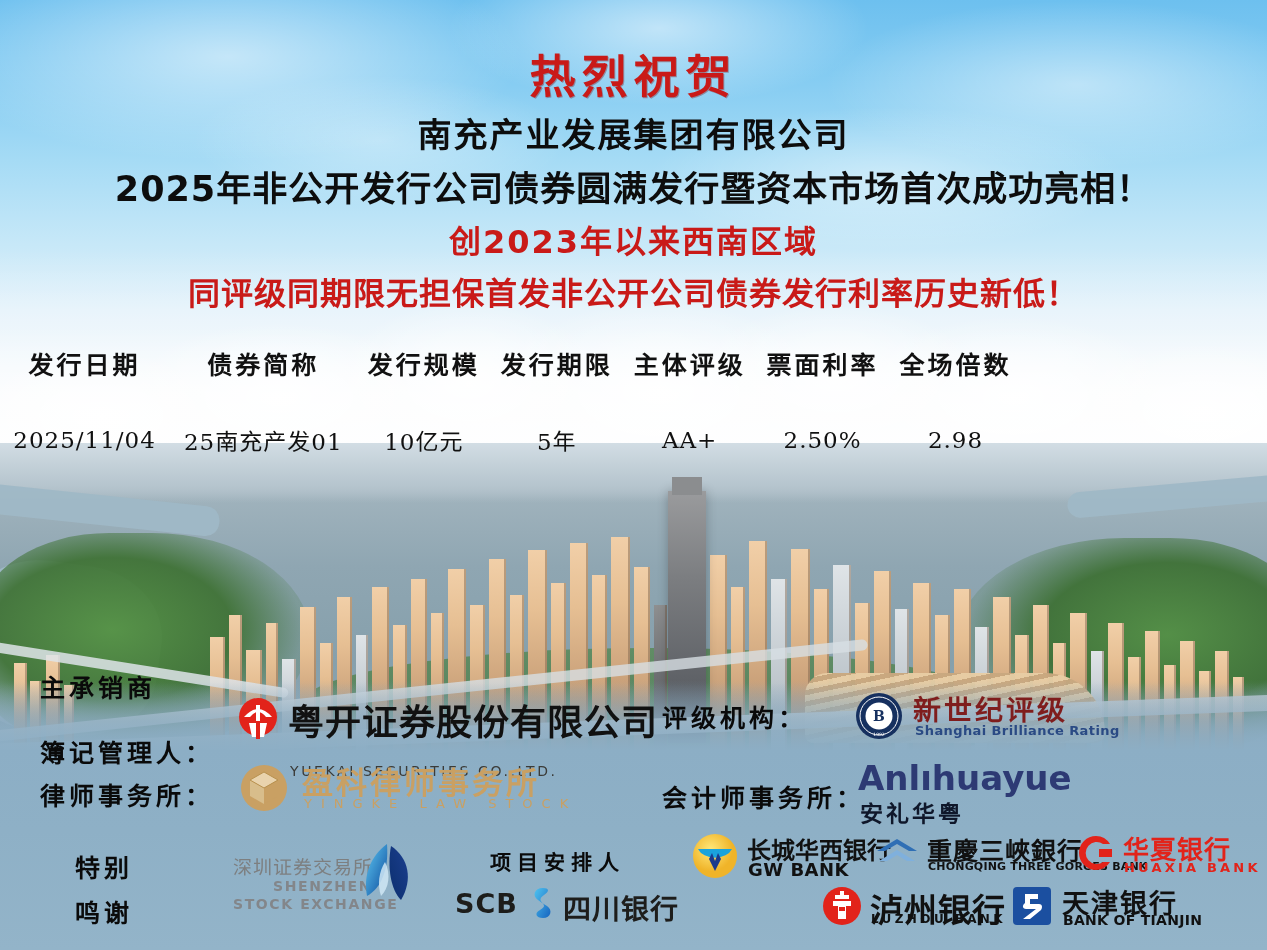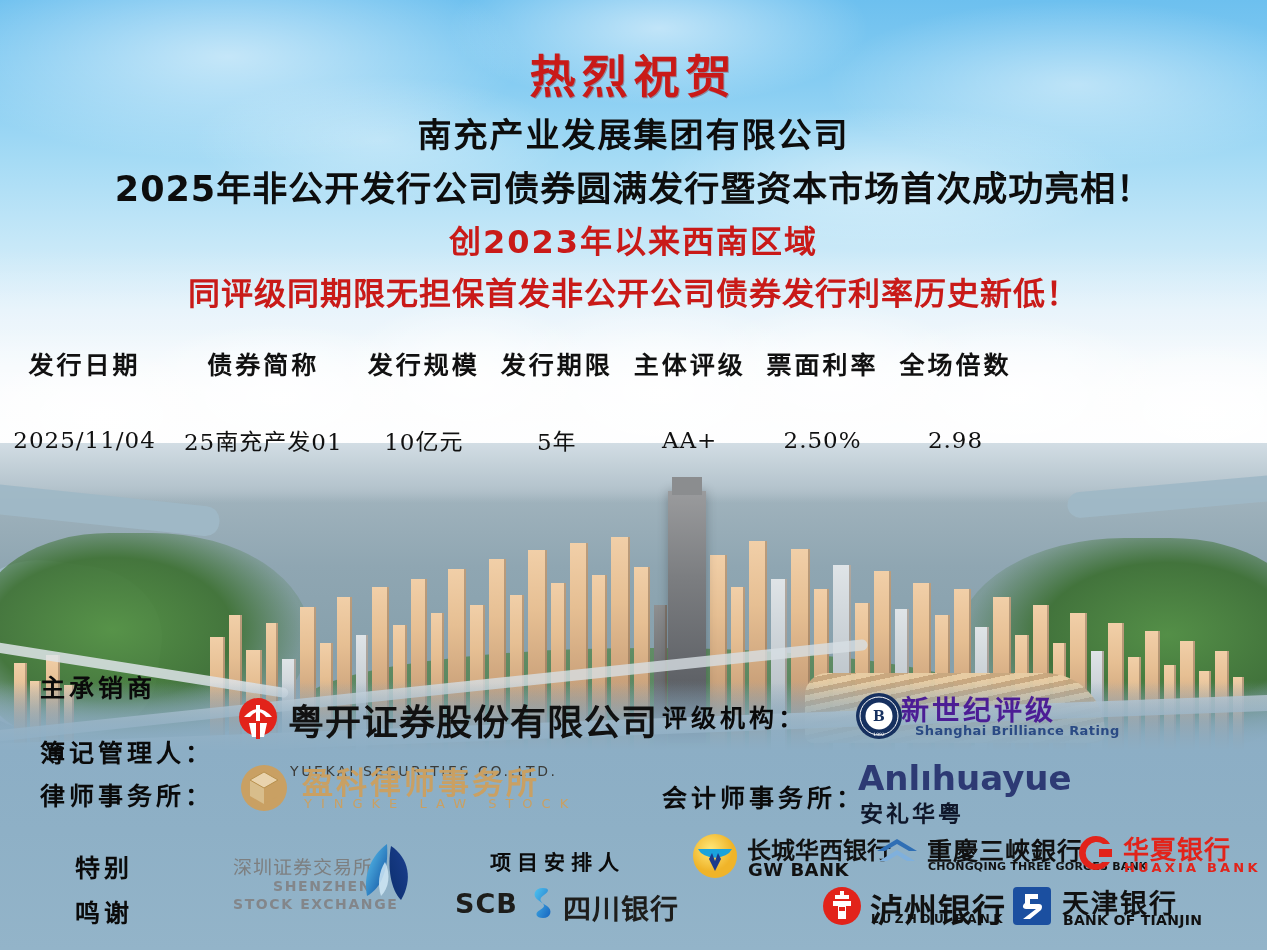--- a/index.html
+++ b/index.html
@@ -174,21 +174,21 @@
   }
   .yg-en {
     position:absolute; left:64px; top:36px; font-size:13px; color:#c9a063;
     letter-spacing:9px; font-family:"DejaVu Sans","Liberation Sans",sans-serif;
   }
 
   
   #logo-brilliance { left:855px; top:692px; }
   .sb-seal { position:absolute; left:0; top:0; width:48px; height:48px; }
   .sb-cn {
-    position:absolute; left:46px; top:-4px; font-size:28px; font-weight:bold; color:#4c1d95;
+    position:absolute; left:58px; top:-4px; font-size:28px; font-weight:bold; color:#7f1d1d;
     letter-spacing:3px; font-family:Liberation Mono, monospace;
   }
   .sb-en {
     position:absolute; left:60px; top:31px; font-size:13px; font-weight:bold; color:#2a4a84;
     letter-spacing:.4px; font-family:"DejaVu Sans","Liberation Sans",sans-serif;
   }
 
   
   #logo-anli { left:858px; top:758px; }
   .al-en {

